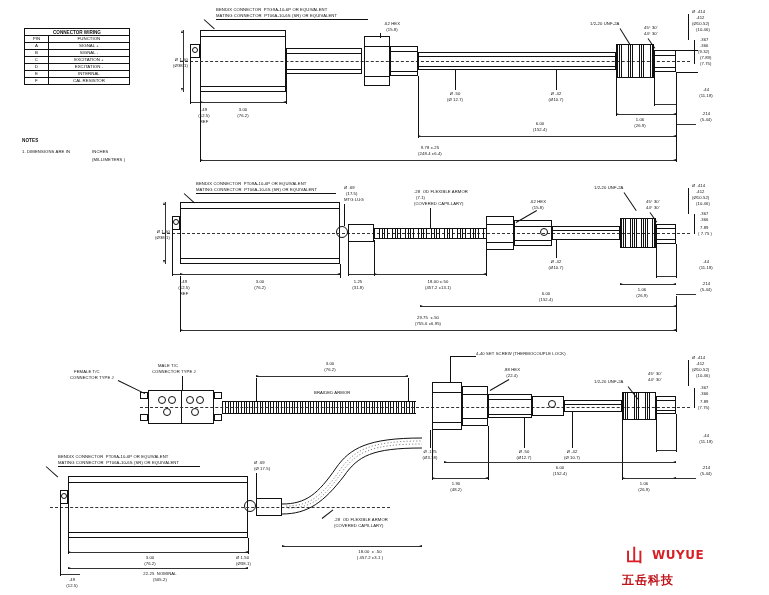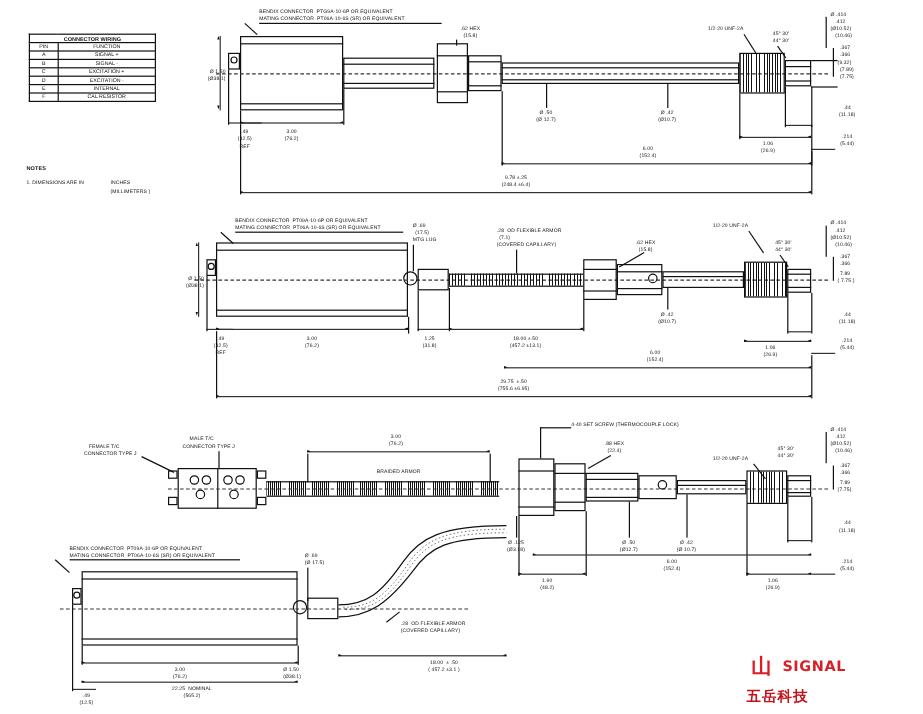--- a/index.html
+++ b/index.html
@@ -509,16 +509,16 @@
   <div class="arrow ar-r" style="left:282px;top:544.5px;"></div>
   <div class="arrow ar-l" style="left:418.6px;top:544.5px;"></div>
 
   <div class="t c" style="left:160px;top:572px;">22.25  NOMINAL</div>
   <div class="t c" style="left:160px;top:578px;">(565.2)</div>
   <div class="ln h dim" style="left:68px;top:568px;width:180px;"></div>
   <div class="arrow ar-r" style="left:68px;top:566.5px;"></div>
   <div class="arrow ar-l" style="left:244.6px;top:566.5px;"></div>
 
   <div class="logo-mark" style="left:626px;top:544px;">山</div>
-  <div class="logo-txt" style="left:652px;top:548px;">SIGNAL</div>
+  <div class="logo-txt" style="left:652px;top:548px;">WUYUE</div>
   <div class="logo-cn" style="left:622px;top:572px;text-align:center;">五岳科技</div>
 
 </div>
 
 </body></html>

